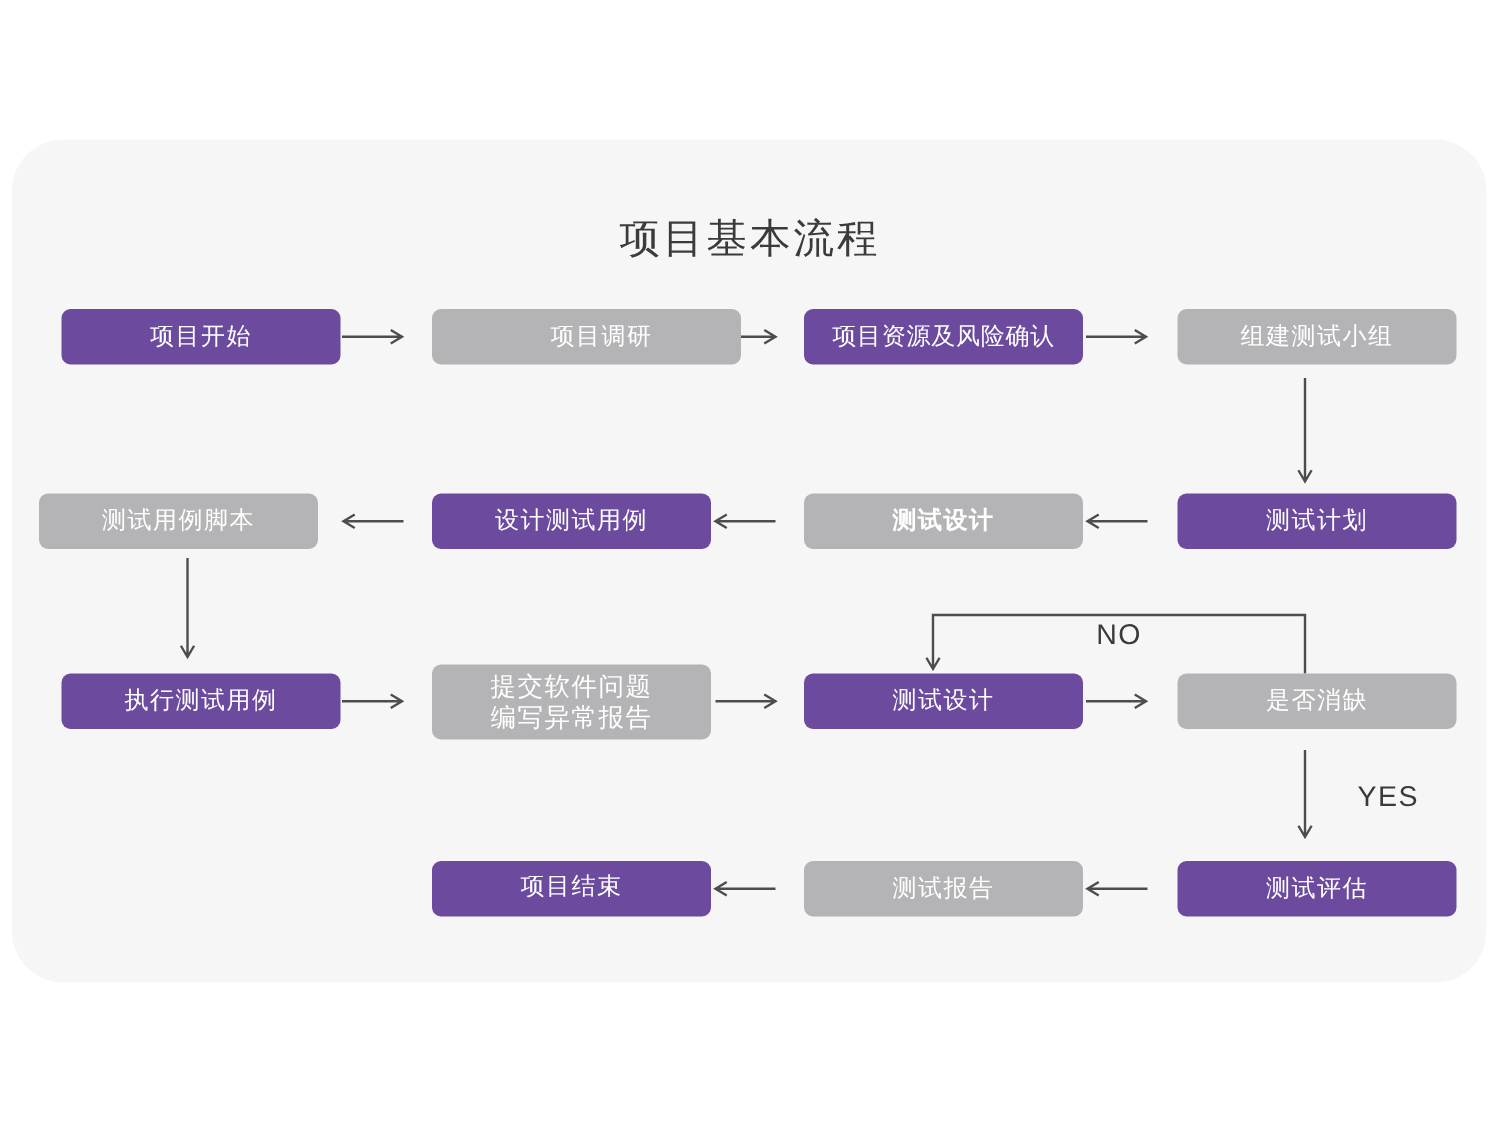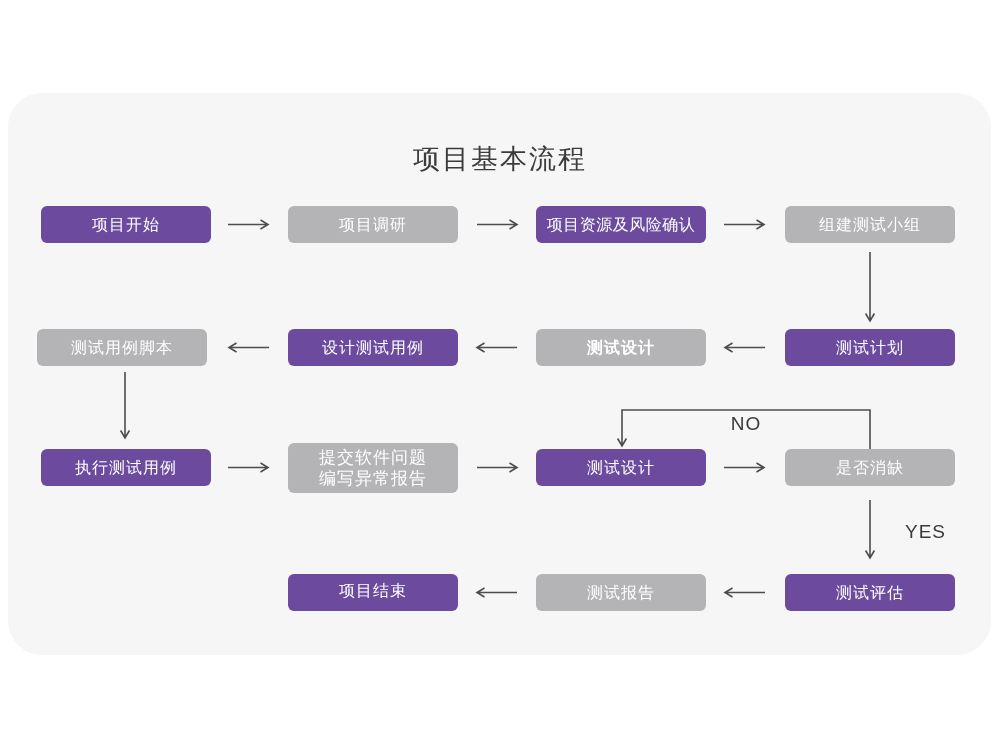--- a/index.html
+++ b/index.html
@@ -27,43 +27,43 @@
     width: 1000px;
     text-align: center;
     font-size: 27px;
     letter-spacing: 2px;
     font-weight: 500;
     color: #3b3b3b;
     margin: 0;
   }
   .node {
     position: absolute;
-    width: 170px;
+    width: 186px;
     height: 37px;
     border-radius: 6px;
     display: flex;
     flex-direction: column;
     align-items: center;
     justify-content: center;
     color: #ffffff;
     font-size: 16px;
     letter-spacing: 1px;
     line-height: 21px;
     text-align: center;
     white-space: nowrap;
   }
   .node.purple { background: #6c4b9f; }
   .node.gray   { background: #b4b4b6; }
 
   .n-start      { left: 41px;  top: 206px; }
-  .n-research   { left: 288px; top: 206px; }
+  .n-research   { left: 288px; top: 206px; padding-left: 20px; }
   .n-resource   { left: 536px; top: 206px; letter-spacing: 0.5px; }
   .n-team       { left: 785px; top: 206px; }
 
-  .n-script       { left: 37px;  top: 329px; }
+  .n-script       { left: 26px;  top: 329px; }
   .n-design-cases { left: 288px; top: 329px; }
   .n-test-design  { left: 536px; top: 329px; font-weight: bold; }
   .n-test-plan    { left: 785px; top: 329px; }
 
   .n-execute    { left: 41px;  top: 449px; }
   .n-submit     { left: 288px; top: 443px; height: 50px; font-size: 17px; justify-content: center; }
   .n-regression { left: 536px; top: 449px; }
   .n-defect     { left: 785px; top: 449px; text-align: right; }
 
   .n-end        { left: 288px; top: 574px; font-family: Liberation Mono, monospace; }

